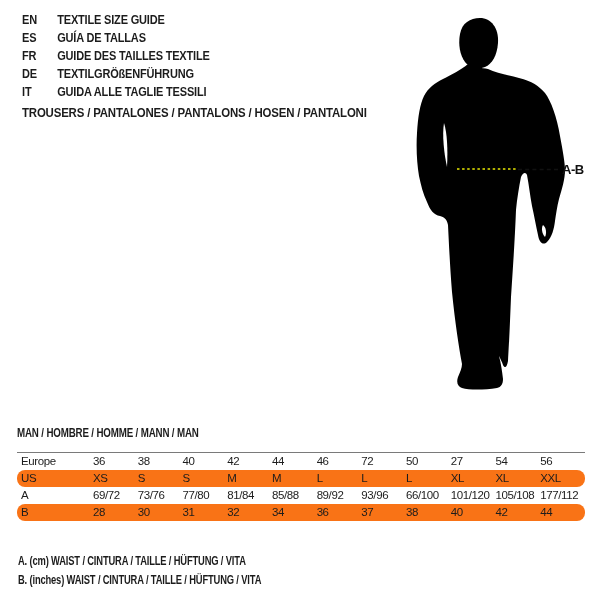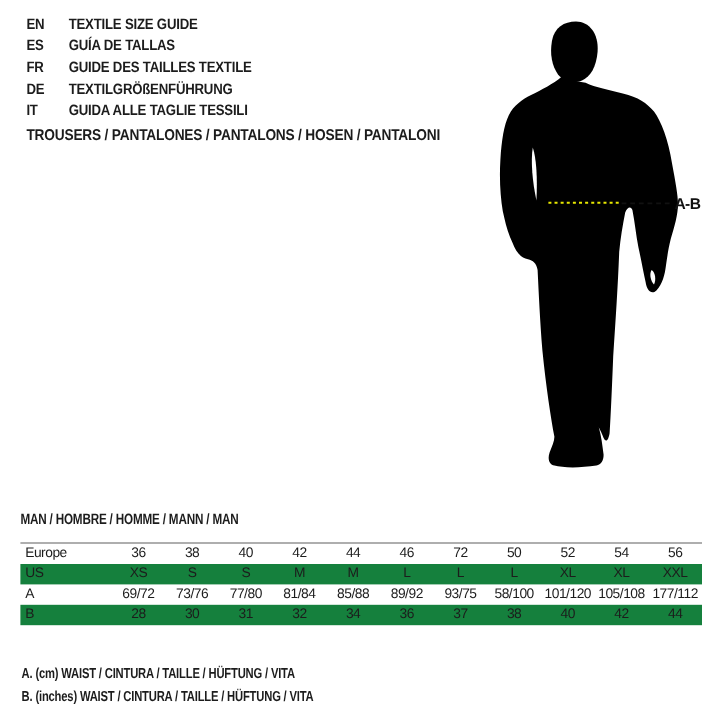--- a/index.html
+++ b/index.html
@@ -48,23 +48,23 @@
   }
   .st-header {
     background:#cccccc; height:16px; line-height:16px;
     padding-left:4px; font-weight:700; white-space:nowrap;
   }
   .st-header span { display:inline-block; transform:scaleX(0.85); transform-origin:left center; }
   .st-row {
     display:grid; grid-template-columns:76px repeat(11, 1fr);
     height:17px; line-height:17px;
   }
-  .st-row.alt { background:#15803d; }
+  .st-row.alt { background:#f97316;border-radius:8px; }
   .st-label { padding-left:4px; text-align:left; }
-  .st-cell { text-align:center; }
+  .st-cell { text-align:left; }
 
   
   .notes {
     position:absolute; left:18px; top:552px;
     font-size:12px; font-weight:700; letter-spacing:-0.2px;
     line-height:18.5px; white-space:nowrap;
   }
 </style>
 </head>
 <body>
@@ -154,21 +154,21 @@
   <div class="st-row">
     <span class="st-label">Europe</span>
     <span class="st-cell">36</span>
     <span class="st-cell">38</span>
     <span class="st-cell">40</span>
     <span class="st-cell">42</span>
     <span class="st-cell">44</span>
     <span class="st-cell">46</span>
     <span class="st-cell">72</span>
     <span class="st-cell">50</span>
-    <span class="st-cell">52</span>
+    <span class="st-cell">27</span>
     <span class="st-cell">54</span>
     <span class="st-cell">56</span>
   </div>
 
   <div class="st-row alt">
     <span class="st-label">US</span>
     <span class="st-cell">XS</span>
     <span class="st-cell">S</span>
     <span class="st-cell">S</span>
     <span class="st-cell">M</span>
@@ -182,22 +182,22 @@
   </div>
 
   <div class="st-row">
     <span class="st-label">A</span>
     <span class="st-cell">69/72</span>
     <span class="st-cell">73/76</span>
     <span class="st-cell">77/80</span>
     <span class="st-cell">81/84</span>
     <span class="st-cell">85/88</span>
     <span class="st-cell">89/92</span>
-    <span class="st-cell">93/75</span>
-    <span class="st-cell">58/100</span>
+    <span class="st-cell">93/96</span>
+    <span class="st-cell">66/100</span>
     <span class="st-cell">101/120</span>
     <span class="st-cell">105/108</span>
     <span class="st-cell">177/112</span>
   </div>
 
   <div class="st-row alt">
     <span class="st-label">B</span>
     <span class="st-cell">28</span>
     <span class="st-cell">30</span>
     <span class="st-cell">31</span>

